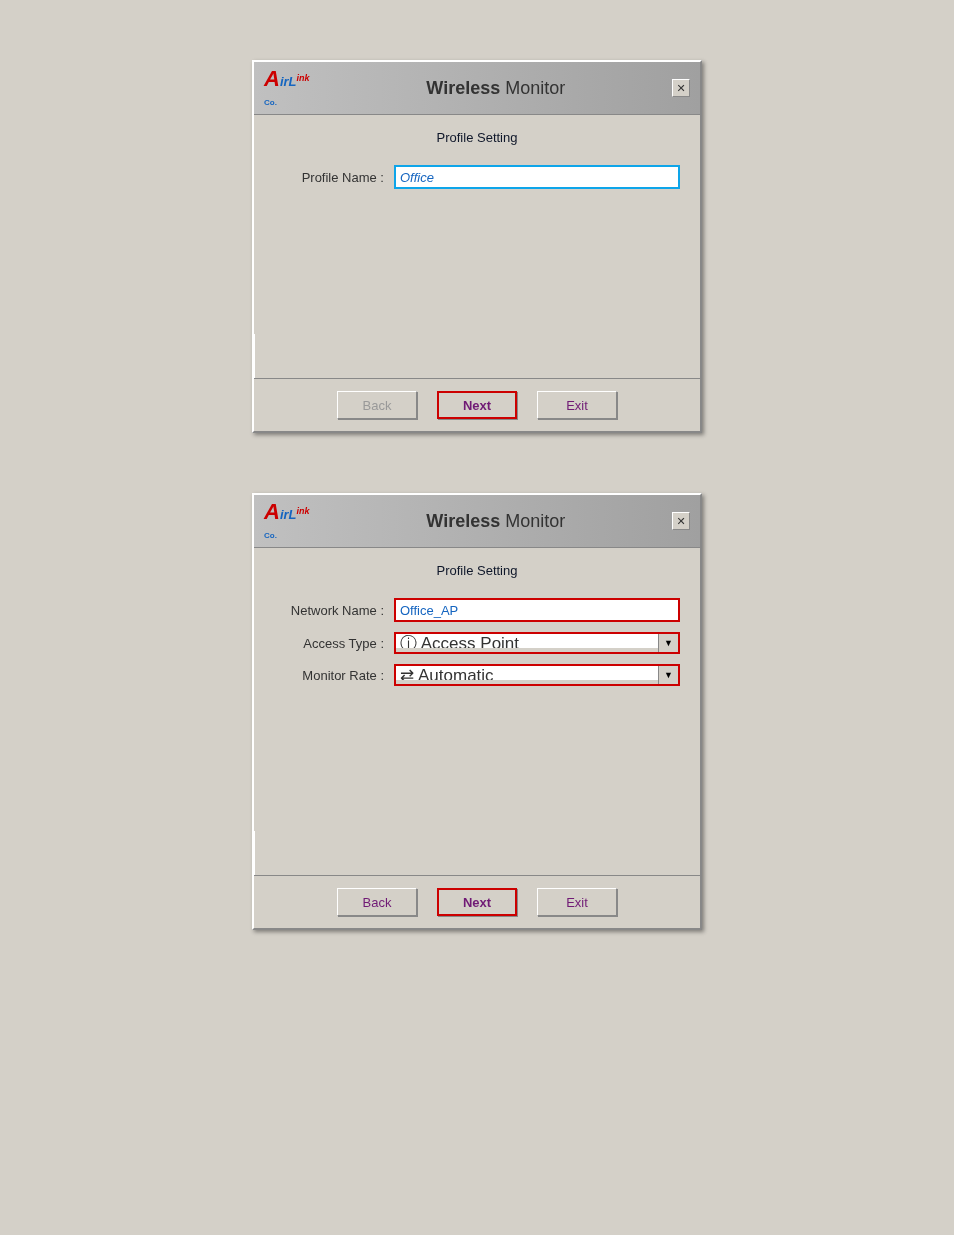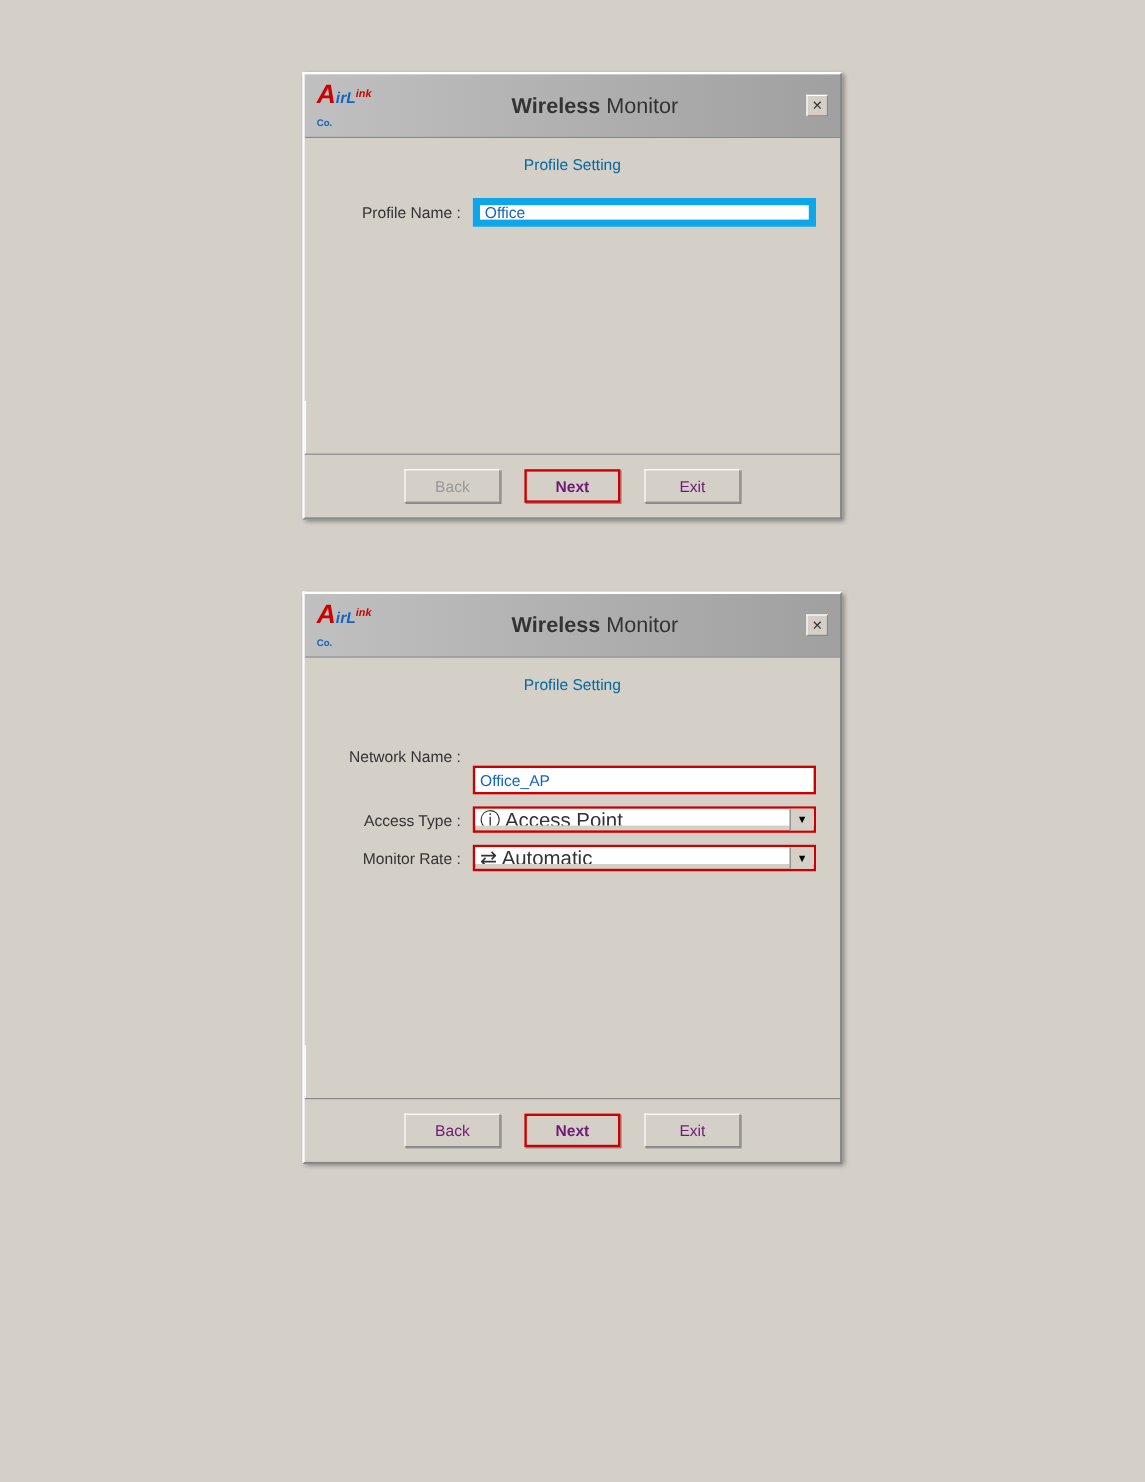--- a/index.html
+++ b/index.html
@@ -70,21 +70,21 @@
       color: #333;
     }
 
     .dialog-body {
       padding: 15px 20px;
       background: #d4d0c8;
     }
 
     .section-header {
       text-align: center;
-      color: #0369a1;
+      color: #0f172a;
       font-size: 13px;
       margin-bottom: 20px;
       font-weight: normal;
     }
 
     .form-row {
       display: flex;
       align-items: center;
       margin-bottom: 10px;
     }
@@ -103,21 +103,22 @@
       height: 24px;
       border: 2px solid #cc0000;
       background: #fff;
       padding: 0 4px;
       font-size: 13px;
       color: #1565c0;
       outline: none;
     }
 
     .form-input-highlighted {
-      border: 6px solid #0ea5e9;
+      border: 2px solid #0ea5e9;
+      font-style: italic;
     }
 
     .select-wrapper {
       flex: 1;
       position: relative;
       border: 2px solid #cc0000;
     }
 
     .select-wrapper select {
       width: 100%;
@@ -186,21 +187,20 @@
 
     .network-name-input {
       flex: 1;
       height: 24px;
       border: 2px solid #cc0000;
       background: #fff;
       padding: 0 4px;
       font-size: 13px;
       color: #1565c0;
       outline: none;
-      margin-top: 40px;
     }
   </style>
 </head>
 <body>
 
 <div class="dialog">
   <div class="title-bar">
     <div class="title-bar-logo">
       <span style="color:#cc0000; font-size:22px; font-weight:bold; font-style:italic;">A</span><span style="color:#1565c0; font-size:13px; font-weight:bold; font-style:italic;">irL<span style="font-size:9px; vertical-align:super; color:#cc0000;">ink</span><br><span style="font-size:8px; font-style:normal; color:#1565c0;">Co.</span></span>
     </div>

